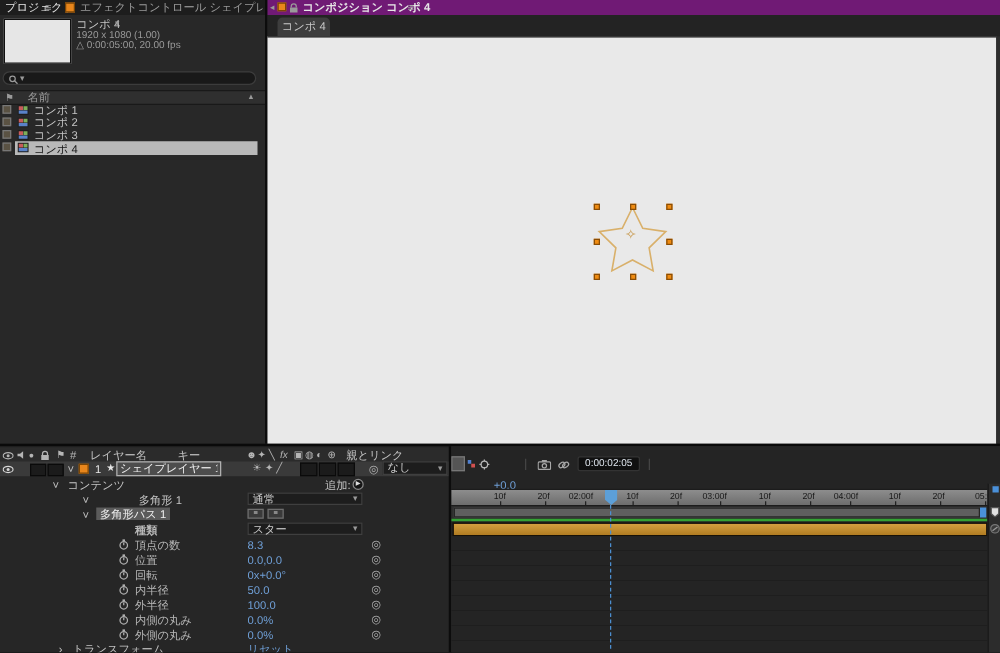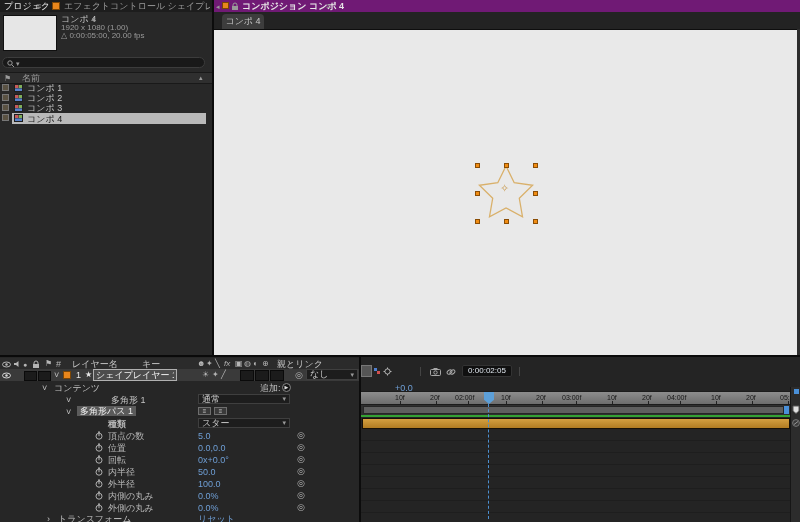--- a/index.html
+++ b/index.html
@@ -245,21 +245,21 @@
 
     <div class="abs" style="left:0;top:72px;width:304px;height:12px;">
       <span class="abs" style="left:95px;top:2px;">
           <svg width="8" height="9">
             <circle cx="4" cy="5.2" r="3" fill="none" stroke="#b0b0b0"></circle>
             <rect x="3" y="0.5" width="2" height="1.4" fill="#b0b0b0"></rect>
             <line x1="4" y1="5.2" x2="4" y2="3" stroke="#b0b0b0"></line>
           </svg>
         </span>
       <span class="t" style="left:108px;top:2px;color:#b8b8b8;">頂点の数</span>
-      <span class="t val" style="left:198px;top:2px;">5.0</span>
+      <span class="t val" style="left:198px;top:2px;">8.3</span>
       <span class="pickwhip" style="left:297px;top:2px;">◎</span>
     </div>
 
     <div class="abs" style="left:0;top:84px;width:360px;height:12px;">
       <span class="abs" style="left:95px;top:2px;">
           <svg width="8" height="9">
             <circle cx="4" cy="5.2" r="3" fill="none" stroke="#b0b0b0"></circle>
             <rect x="3" y="0.5" width="2" height="1.4" fill="#b0b0b0"></rect>
             <line x1="4" y1="5.2" x2="4" y2="3" stroke="#b0b0b0"></line>
           </svg>

